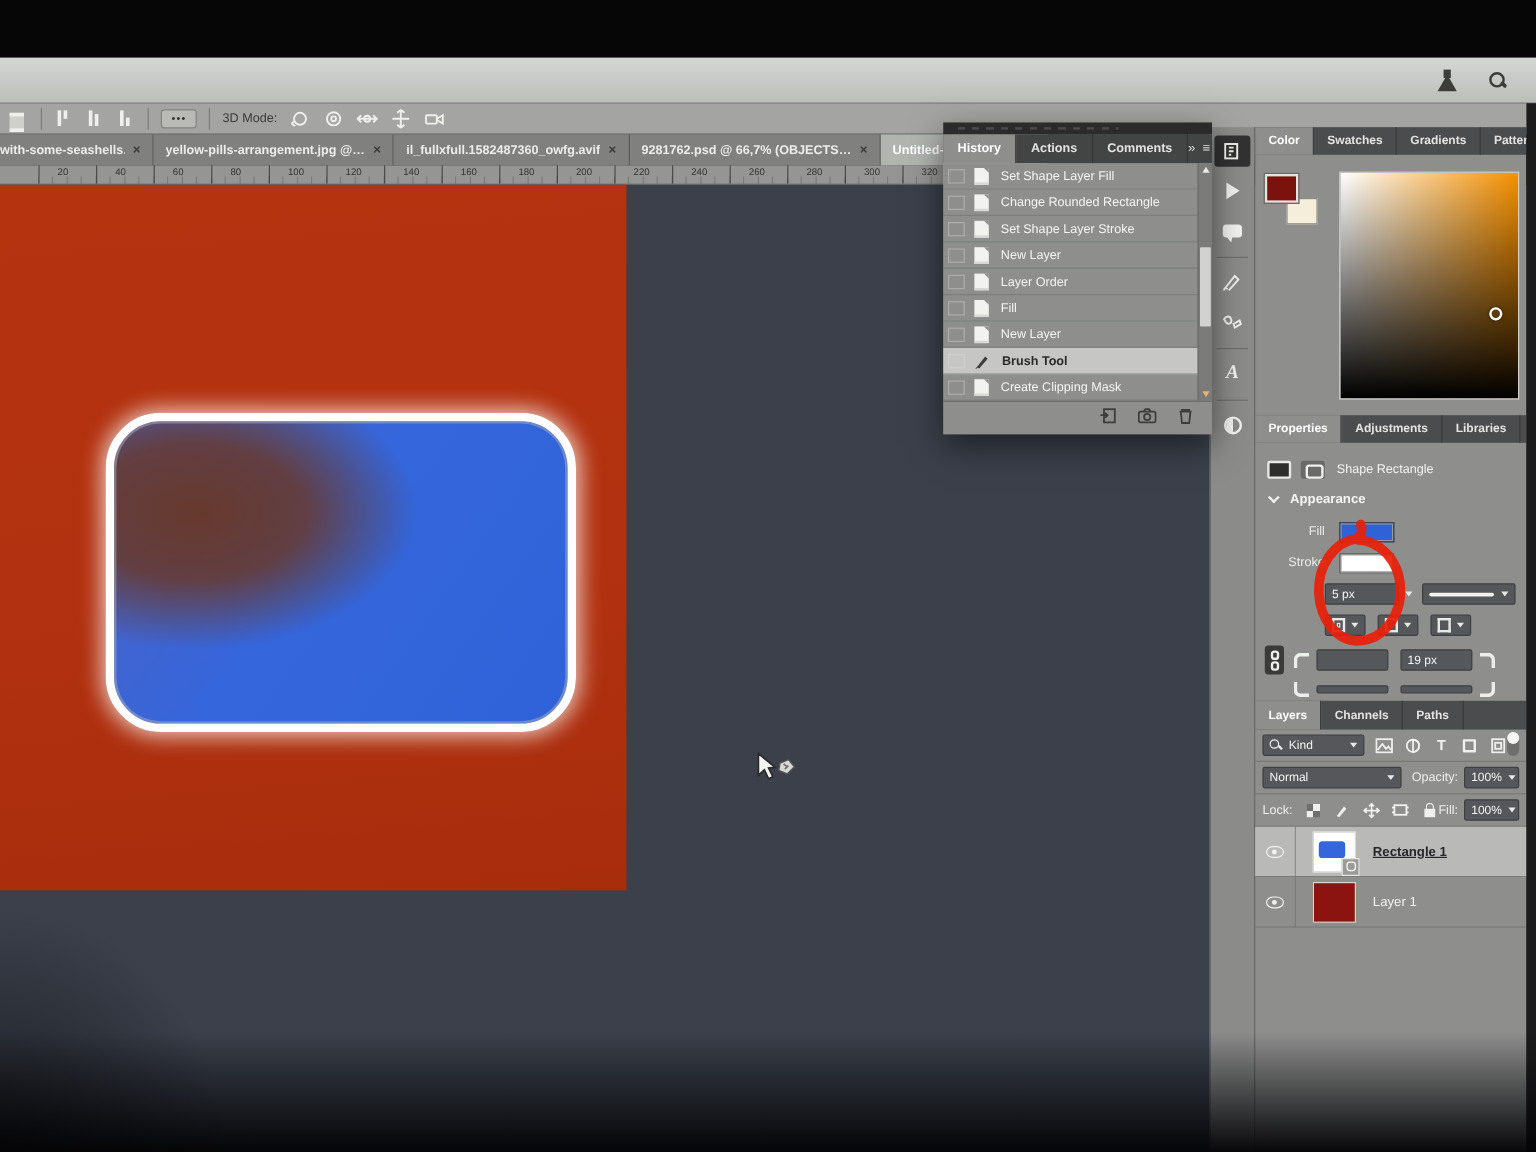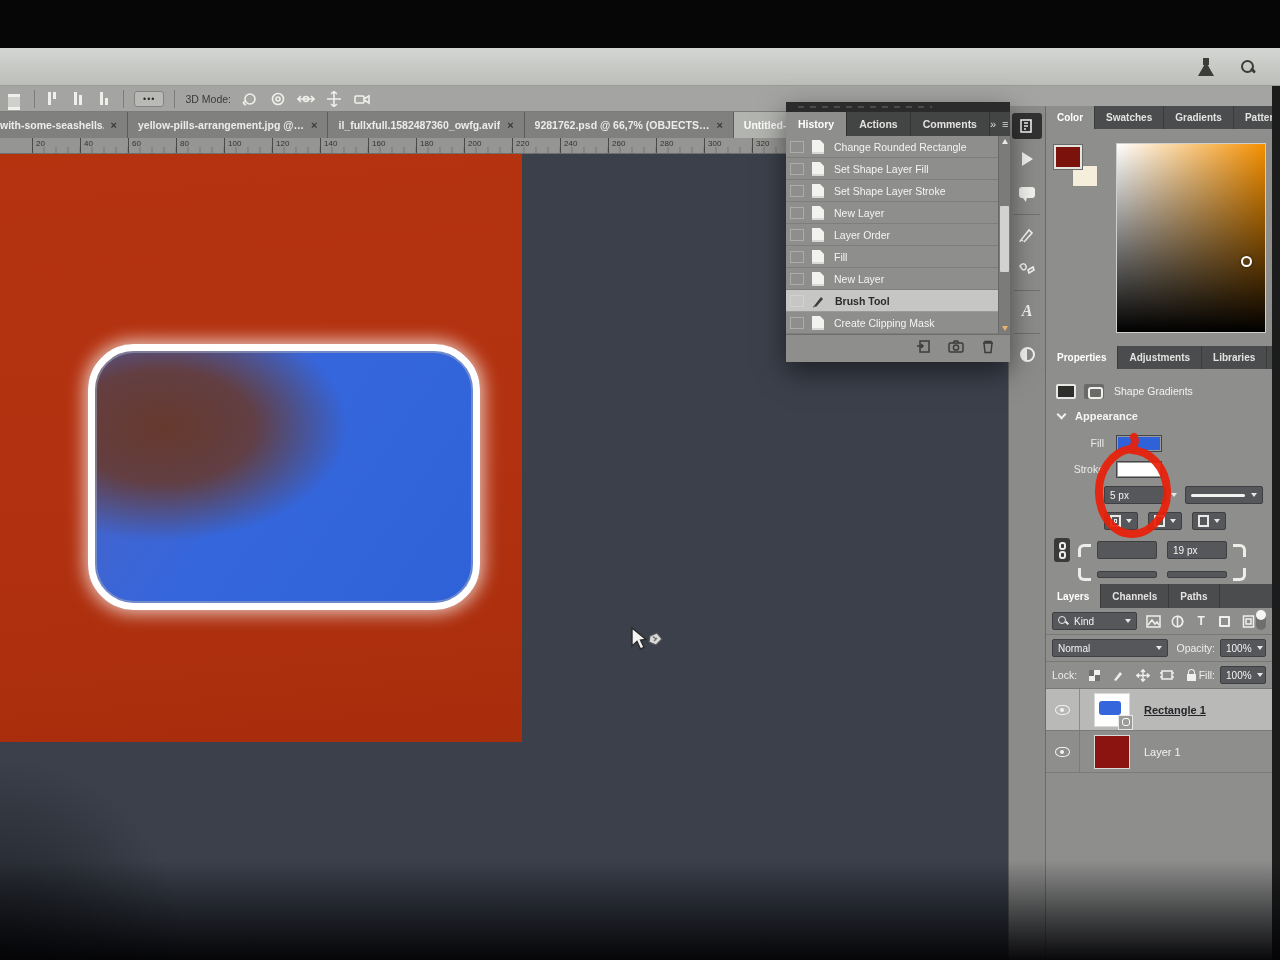--- a/index.html
+++ b/index.html
@@ -52,21 +52,21 @@
   .doc-tab.first { width:128px; padding-left:0; }
   .doc-tab.active { background:#b2b4b0; }
   .doc-tab.active .t-label { color:#fdfdfb; }
   #tab-filler { flex:1; background:#626361; }
 
   
   #ruler { left:0; top:138px; width:1008px; height:16px; background:#959693;
     border-bottom:1px solid #6e6f6c; display:flex; }
   .r-pad { width:32px; }
   .r-cell { width:48px; border-left:1px solid rgba(50,50,46,.75); font-size:8px; color:#33332f;
-    padding-left:3px; padding-top:1px;
+    padding-left:15px; padding-top:1px;
     background:repeating-linear-gradient(to right, transparent 0 11px, rgba(60,60,55,.35) 11px 12px);
     background-size:48px 6px; background-position:bottom; background-repeat:repeat-x; }
 
   
   #workspace { left:0; top:154px; width:1280px; height:806px; background:#3b404b; }
   #artboard { left:0; top:0; width:522px; height:588px;
     background:linear-gradient(175deg,#b5330f 0%, #b23110 55%, #a82d0c 100%); }
   #shape { left:88px; top:190px; width:392px; height:266px; border-radius:46px;
     border:7px solid #ffffff;
     box-shadow:0 0 18px 3px rgba(255,255,255,.75), inset 0 0 0 2px rgba(160,170,190,.55);
@@ -345,26 +345,26 @@
       <div class="hp-tab">Comments</div>
       <div id="hp-tab-icons">
         <span>»</span>
         <span>≡</span>
       </div>
     </div>
     <div id="hp-list">
       <div class="hist-row">
         <span class="hist-check"></span>
         <span class="page-ic"></span>
+        <span class="hist-label">Set Shape Layer Fill</span>
+      </div>
+      <div class="hist-row">
+        <span class="hist-check"></span>
+        <span class="page-ic"></span>
         <span class="hist-label">Change Rounded Rectangle</span>
-      </div>
-      <div class="hist-row">
-        <span class="hist-check"></span>
-        <span class="page-ic"></span>
-        <span class="hist-label">Set Shape Layer Fill</span>
       </div>
       <div class="hist-row">
         <span class="hist-check"></span>
         <span class="page-ic"></span>
         <span class="hist-label">Set Shape Layer Stroke</span>
       </div>
       <div class="hist-row">
         <span class="hist-check"></span>
         <span class="page-ic"></span>
         <span class="hist-label">New Layer</span>
@@ -481,21 +481,21 @@
 
     <div class="pt-row">
       <div class="p-tab active">Properties</div>
       <div class="p-tab">Adjustments</div>
       <div class="p-tab">Libraries</div>
     </div>
     <div id="props-content">
       <div class="prow" style="top:12px;height:20px">
         <span class="shape-ic1"></span>
         <span class="shape-ic2"></span>
-        <span class="p-head">Shape Gradients</span>
+        <span class="p-head">Shape Rectangle</span>
       </div>
       <div class="prow" style="top:38px;height:18px">
         <span class="chev"></span>
         <span class="sec-label">Appearance</span>
       </div>
       <div class="prow" style="top:64px;height:20px">
         <span class="f-label">Fill</span>
         <span class="swatch-btn" style="background:#2f62d8"></span>
       </div>
       <div class="prow" style="top:90px;height:20px">

